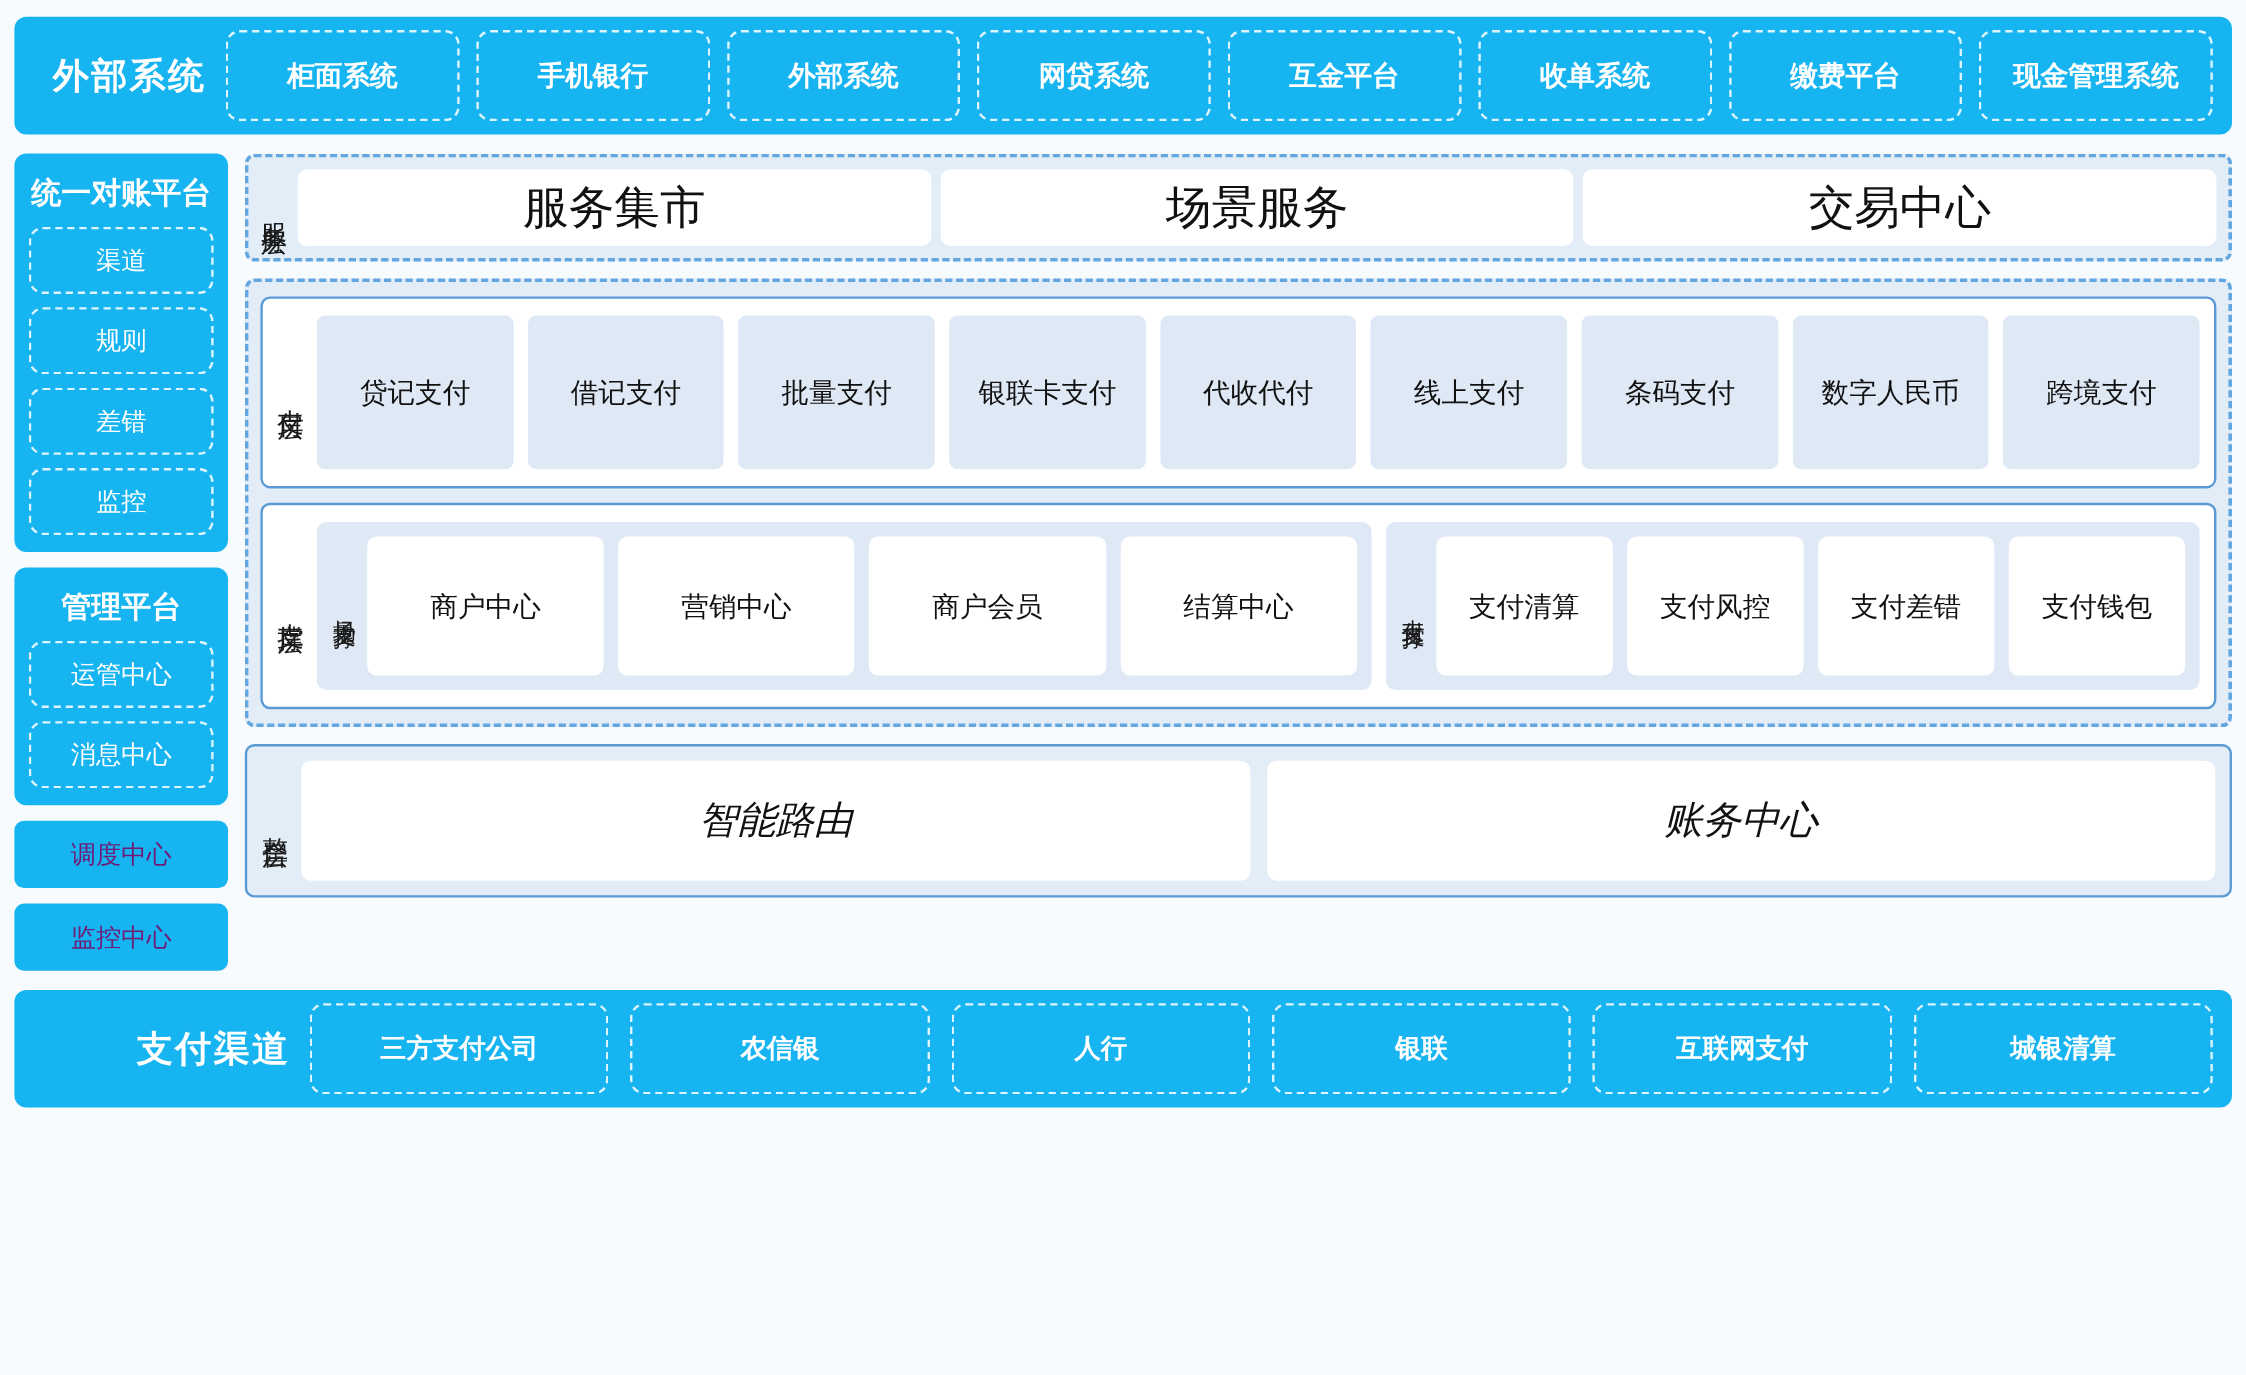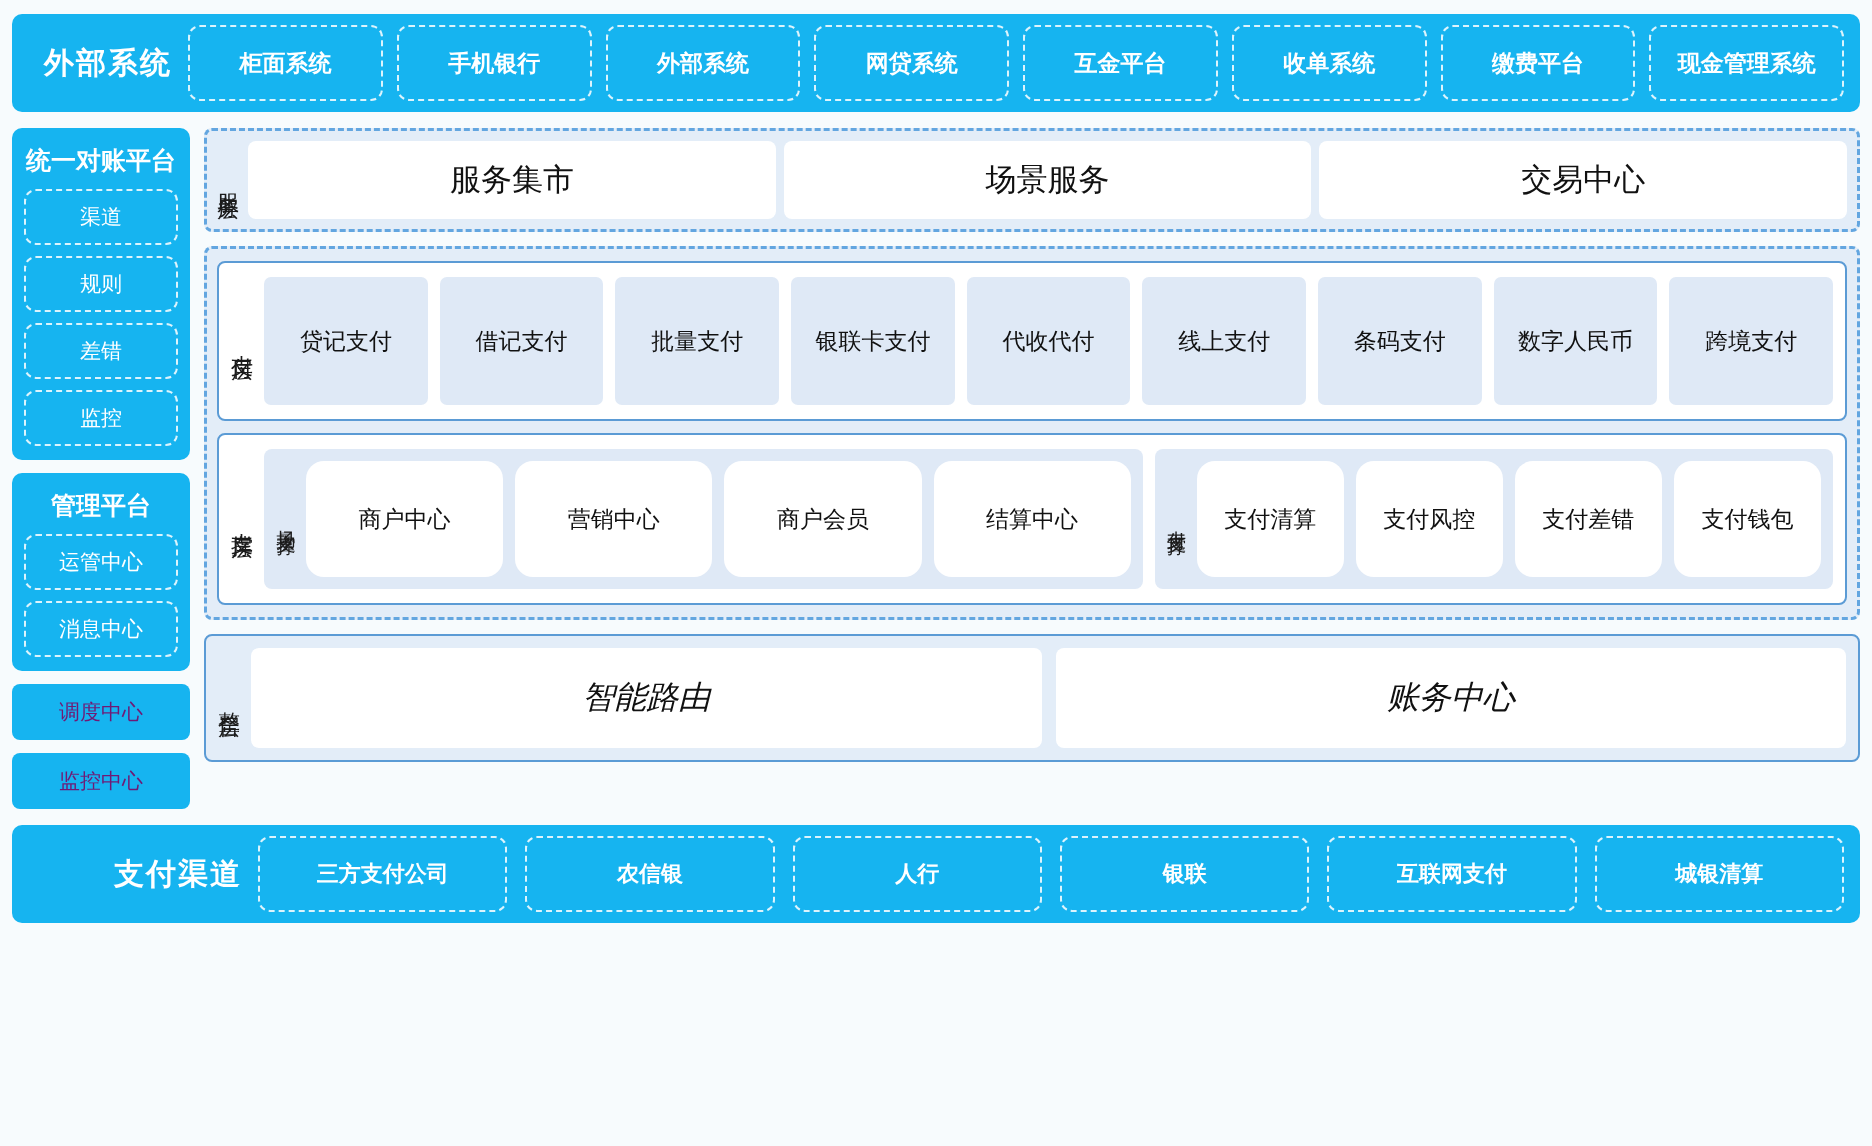--- a/index.html
+++ b/index.html
@@ -62,21 +62,21 @@
     flex:0 0 auto;white-space:nowrap;line-height:1.05;
   }
   .vlabel.small{font-size:19px;letter-spacing:2px;}
 
   .row{display:flex;align-items:stretch;gap:8px;}
 
   .white-card{
     background:#fff;border-radius:8px;display:flex;align-items:center;justify-content:center;
     color:#111;box-sizing:border-box;white-space:nowrap;
   }
-  .big-card{flex:1;height:78px;font-size:31px;}
+  .big-card{flex:1;height:64px;font-size:38px;}
 
   
   .inner-white{
     background:#fff;border:2px solid #5b9bd5;border-radius:8px;
     padding:14px 12px;box-sizing:border-box;display:flex;align-items:center;gap:10px;
   }
   .pay-cells{display:flex;gap:12px;flex:1;}
   .pay-cell{
     flex:1;background:#dfe9f6;border-radius:7px;height:128px;
     display:flex;align-items:center;justify-content:center;
@@ -89,21 +89,21 @@
     padding:14px 12px;box-sizing:border-box;display:flex;align-items:center;gap:10px;
   }
   .support-groups{display:flex;gap:12px;flex:1;}
   .sgroup{
     background:#dfe9f6;border-radius:8px;padding:12px 12px;
     display:flex;align-items:stretch;gap:10px;box-sizing:border-box;
   }
   .sgroup.left{flex:0 0 56%;}
   .sgroup.right{flex:1;text-align:center;}
   .sgroup .cards{display:flex;gap:12px;flex:1;}
-  .sgroup .cards .white-card{flex:1;height:116px;font-size:23px;border-radius:18px;}
+  .sgroup .cards .white-card{flex:1;height:116px;font-size:23px;}
 
   
   .integration{
     border:2px solid #5b9bd5;border-radius:8px;background:#e3edf8;
     padding:12px 12px;box-sizing:border-box;display:flex;align-items:center;gap:10px;
   }
   .integration .cards{display:flex;gap:14px;flex:1;}
   .integration .cards .white-card{flex:1;height:100px;font-size:32px;font-style:italic;}
 
   

